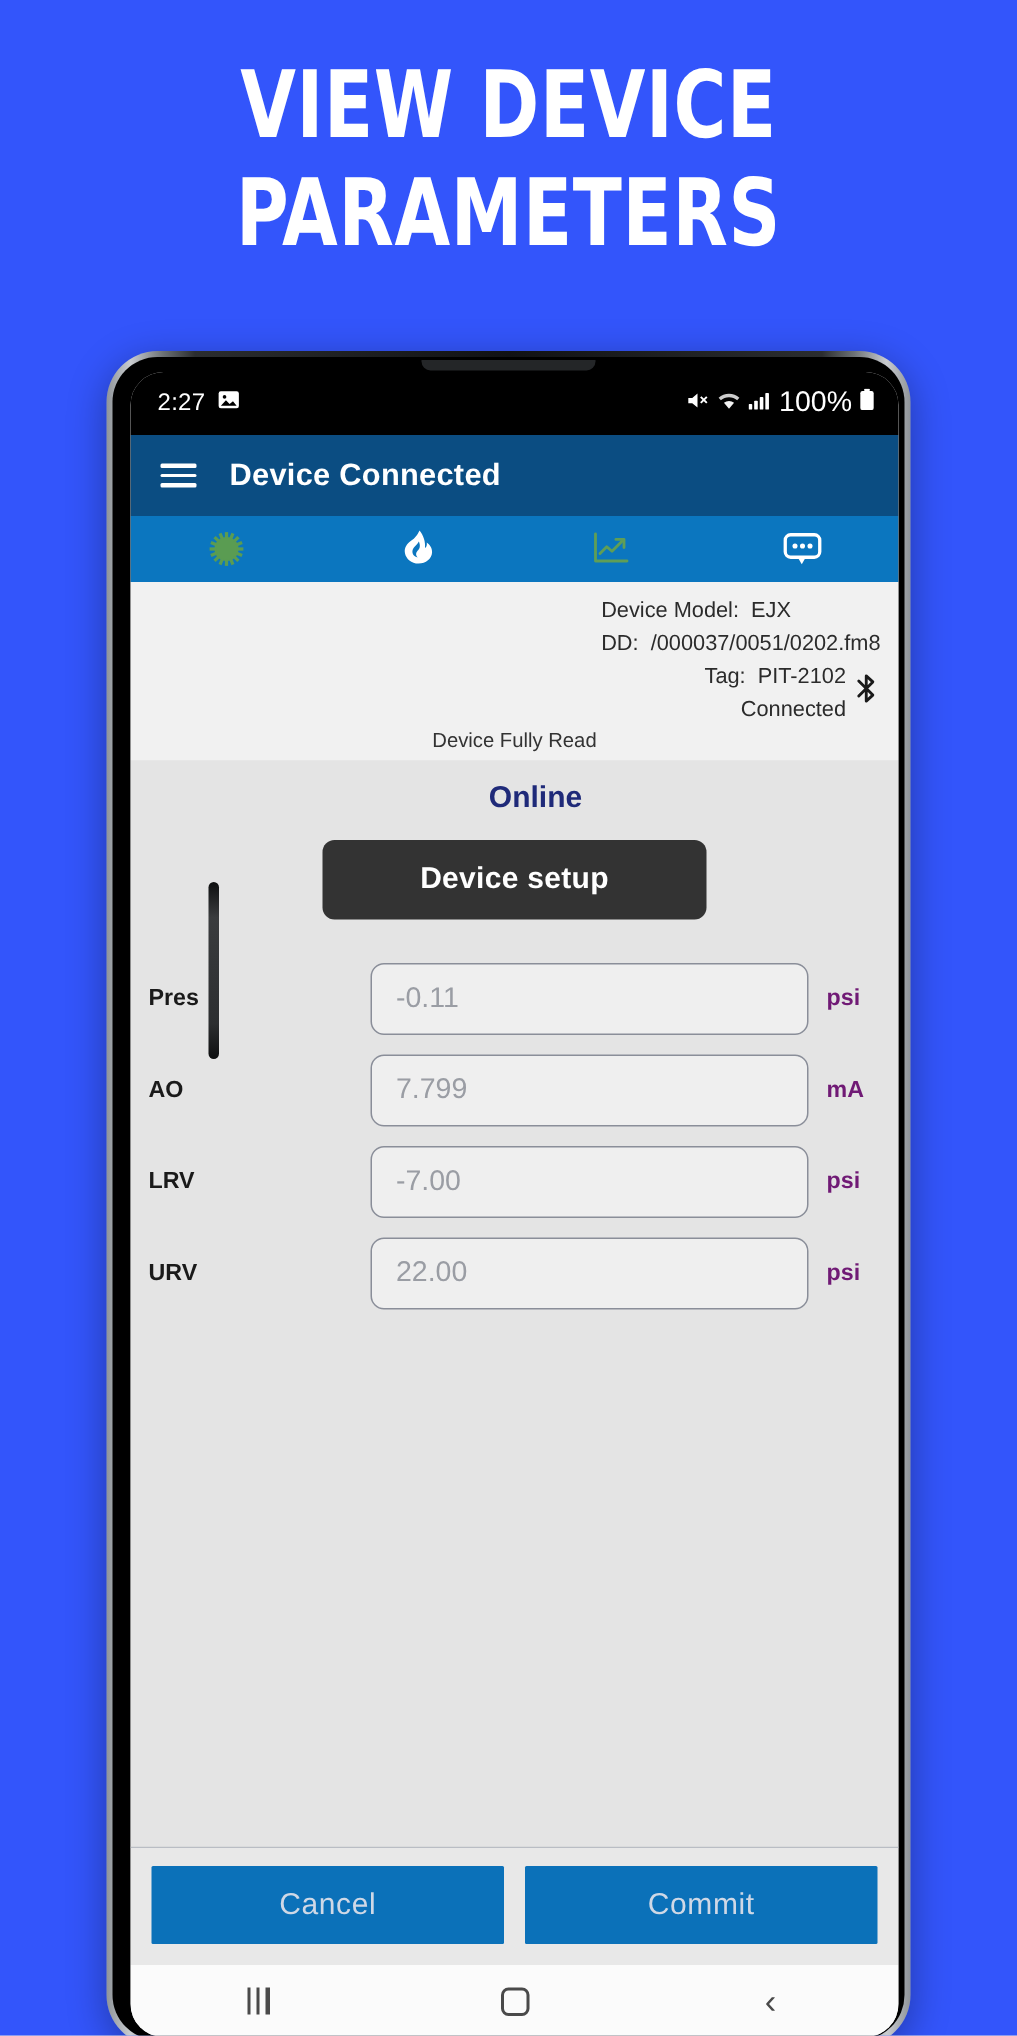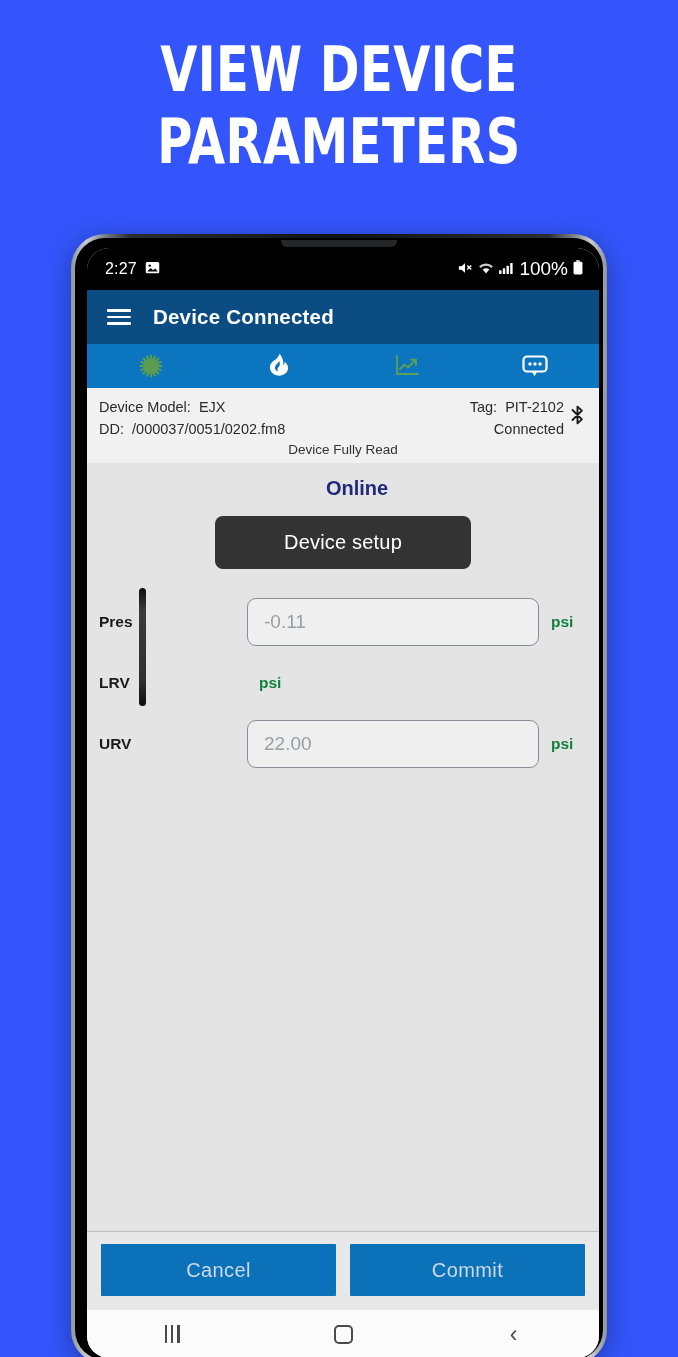--- a/index.html
+++ b/index.html
@@ -146,22 +146,23 @@
   .device-info {
     background: #f1f1f1;
     padding: 8px 12px 6px 12px;
     flex: none;
     color: #2b2b2b;
     font-size: 14.5px;
   }
   .info-row {
     display: flex;
     justify-content: space-between;
-    align-items: center;
+    align-items: flex-end;
     line-height: 22px;
+    flex-direction: column;
   }
   .info-right { display: flex; align-items: flex-start; gap: 4px; text-align: right; }
   .info-right-col { display: flex; flex-direction: column; align-items: flex-end; }
   .bt-icon { font-size: 19px; line-height: 20px; margin-top: 8px; color: #1a1a1a; }
   .fully-read {
     text-align: center;
     font-size: 13.5px;
     color: #333;
     margin-top: 2px;
   }
@@ -185,21 +186,21 @@
   }
   .setup-wrap { display: flex; justify-content: center; }
   .setup-button {
     width: 256px;
     height: 53px;
     background: #333333;
     color: #fff;
     border: none;
     border-radius: 8px;
     font-size: 20px;
-    font-weight: normal;
+    font-weight: bold;
     font-family: "Liberation Sans", sans-serif;
     cursor: pointer;
     letter-spacing: 0.2px;
   }
 
   .param-list { margin-top: 22px; }
   .param-row {
     display: flex;
     align-items: center;
     height: 61px;
@@ -221,21 +222,21 @@
     font-size: 19px;
     font-family: "Liberation Sans", sans-serif;
     padding: 0 16px;
     outline: none;
   }
   .param-unit {
     width: 54px;
     padding-left: 12px;
     font-size: 15.5px;
     font-weight: bold;
-    color: #15803d;
+    color: #701a75;
   }
 
   
   .action-bar {
     flex: none;
     border-top: 1.5px solid #b9bdc4;
     background: #e8e8e8;
     display: flex;
     gap: 14px;
     padding: 12px 14px 14px 14px;
@@ -426,21 +427,27 @@
           <button class="setup-button">Device setup</button>
         </div>
 
         <div class="param-list">
           <div class="param-row">
             <span class="param-label">Pres</span>
             <input class="param-field" type="text" readonly="" value="-0.11" style="">
             <span class="param-unit">psi</span>
           </div>
           <div class="param-row">
+            <span class="param-label">AO</span>
+            <input class="param-field" type="text" readonly="" value="7.799" style="">
+            <span class="param-unit">mA</span>
+          </div>
+          <div class="param-row">
             <span class="param-label">LRV</span>
+            <input class="param-field" type="text" readonly="" value="-7.00" style="">
             <span class="param-unit">psi</span>
           </div>
           <div class="param-row">
             <span class="param-label">URV</span>
             <input class="param-field" type="text" readonly="" value="22.00" style="">
             <span class="param-unit">psi</span>
           </div>
         </div>
       </div>
 

